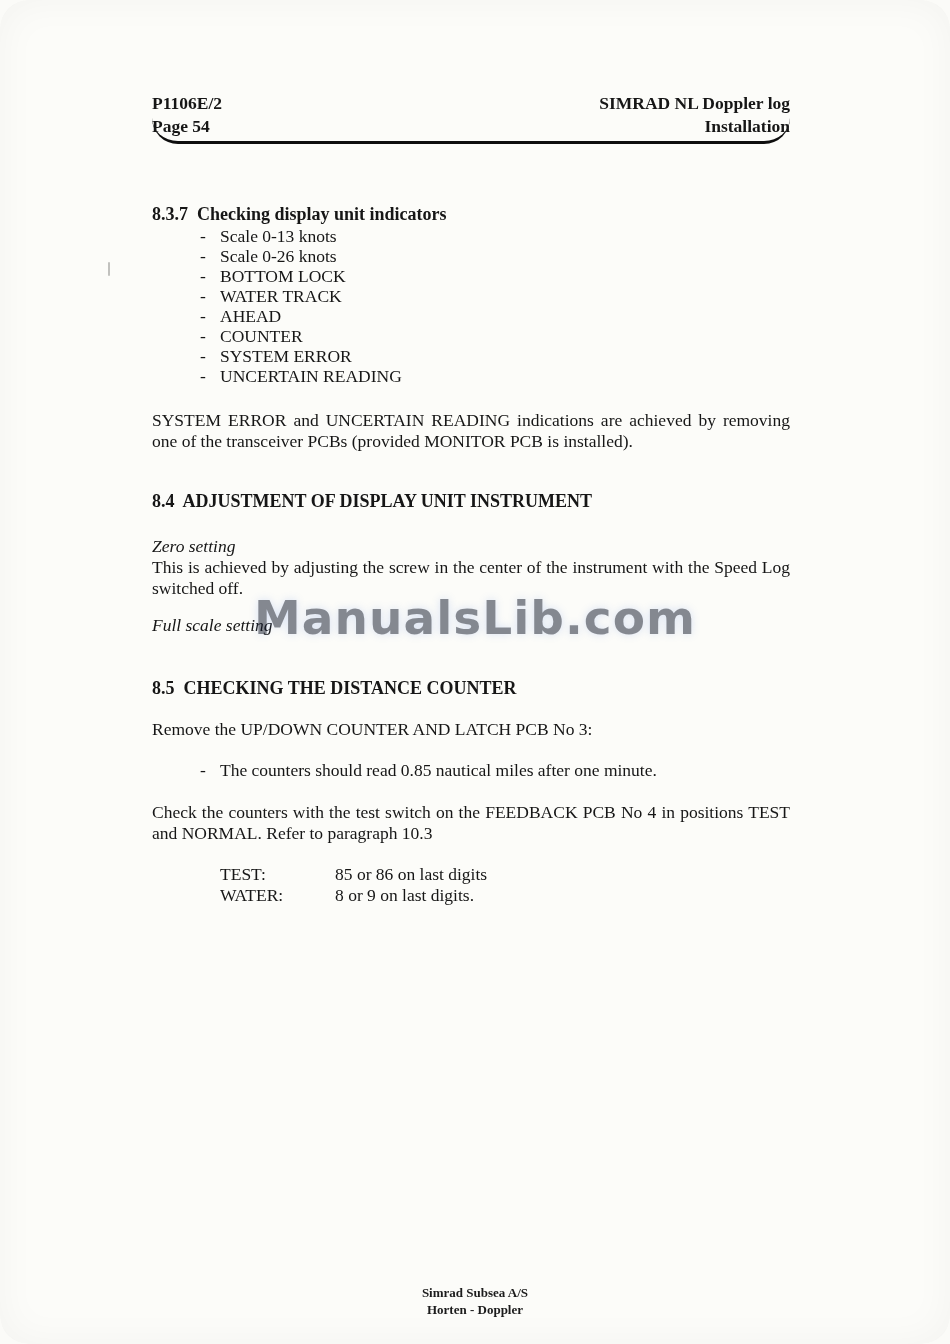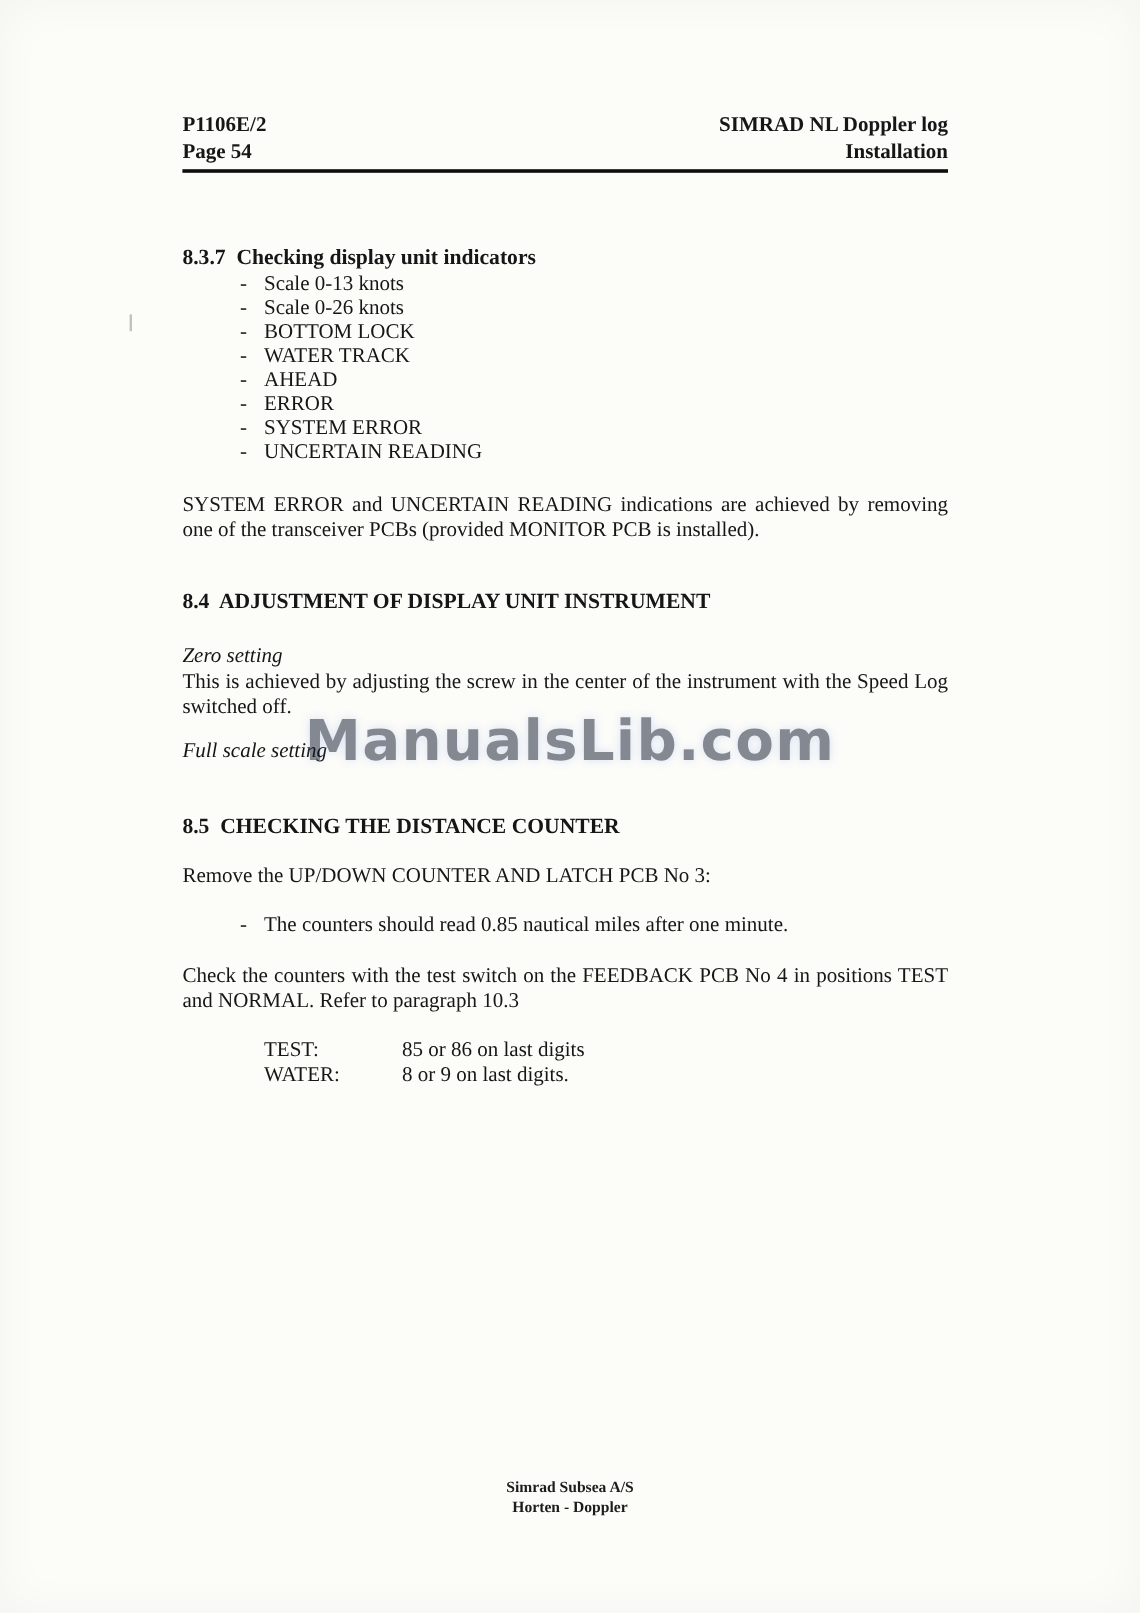--- a/index.html
+++ b/index.html
@@ -1,15 +1,15 @@
 <!DOCTYPE html>
 <html><head>
 <meta charset="utf-8">
 <style>
-  * { margin:0; padding:0; box-sizing:border-box; }
+  * { margin:0; padding:0; box-sizing:border-box;border-radius:28px; }
   html, body { width:950px; height:1344px; }
   body {
     font-family: "Liberation Serif", "DejaVu Serif", serif;
     background:#fbfbf8;
     color:#161616;
     position:relative;
     overflow:hidden;
   }
   .page {
     position:absolute; inset:0;
@@ -66,21 +66,21 @@
     text-align:center;
     font-family:"DejaVu Sans","Liberation Sans",sans-serif;
     font-weight:700; font-size:47px; letter-spacing:1px;
     opacity:0.5;
     text-shadow:0 0 8px rgba(90,130,220,0.45);
     pointer-events:none;
   }
 
   
   .footer {
-    position:absolute; top:1230px; left:0; width:100%;
+    position:absolute; top:1284px; left:0; width:100%;
     text-align:center;
     font-weight:700; font-size:13px; line-height:17px;
     color:#1c1c1c;
   }
 
   
   .artifact {
     position:absolute; left:108px; top:262px; width:2px; height:14px;
     background:#9a9a96; opacity:0.6;
   }
@@ -124,21 +124,21 @@
       <div class="list-item">
         <span class="dash">-</span>
         <span>WATER TRACK</span>
       </div>
       <div class="list-item">
         <span class="dash">-</span>
         <span>AHEAD</span>
       </div>
       <div class="list-item">
         <span class="dash">-</span>
-        <span>ERROR</span>
+        <span>COUNTER</span>
       </div>
       <div class="list-item">
         <span class="dash">-</span>
         <span>SYSTEM ERROR</span>
       </div>
       <div class="list-item">
         <span class="dash">-</span>
         <span>UNCERTAIN READING</span>
       </div>
     </div>

